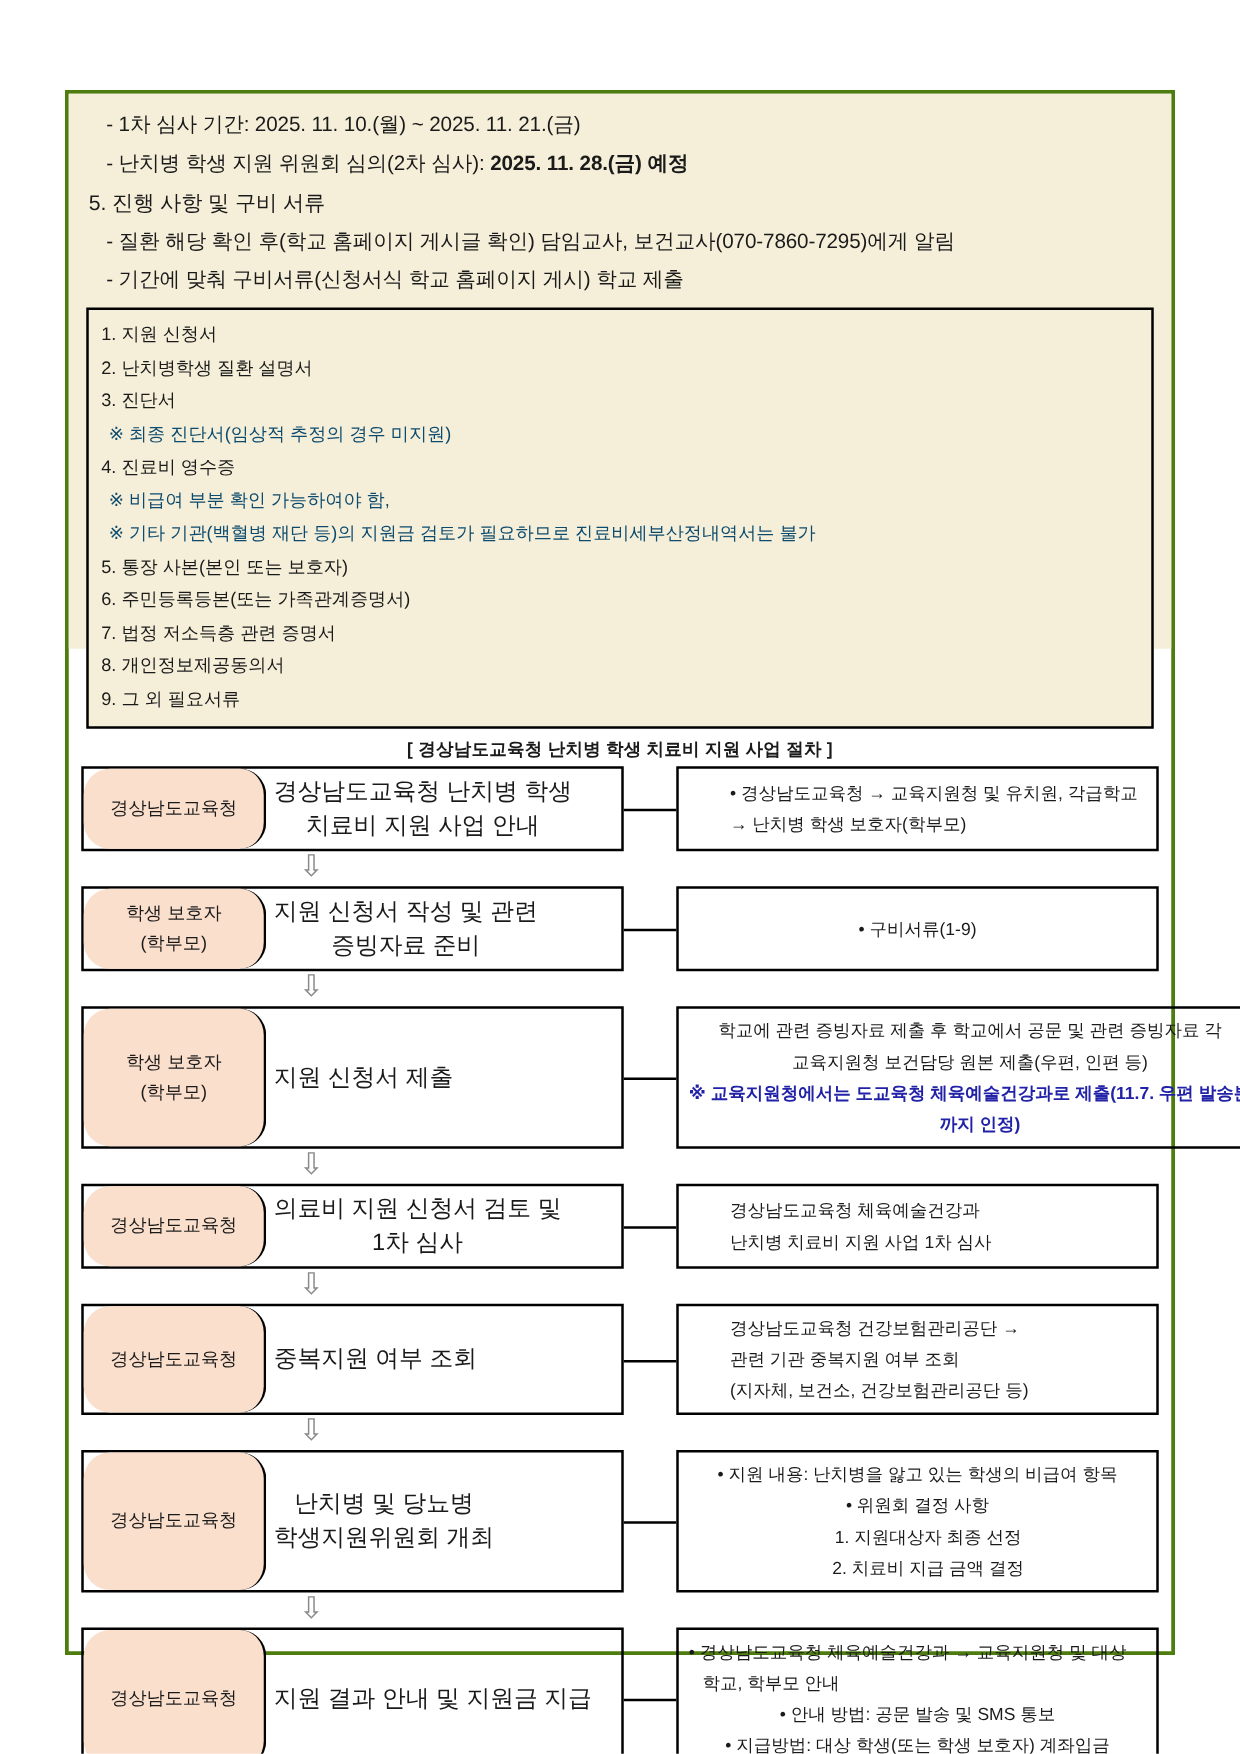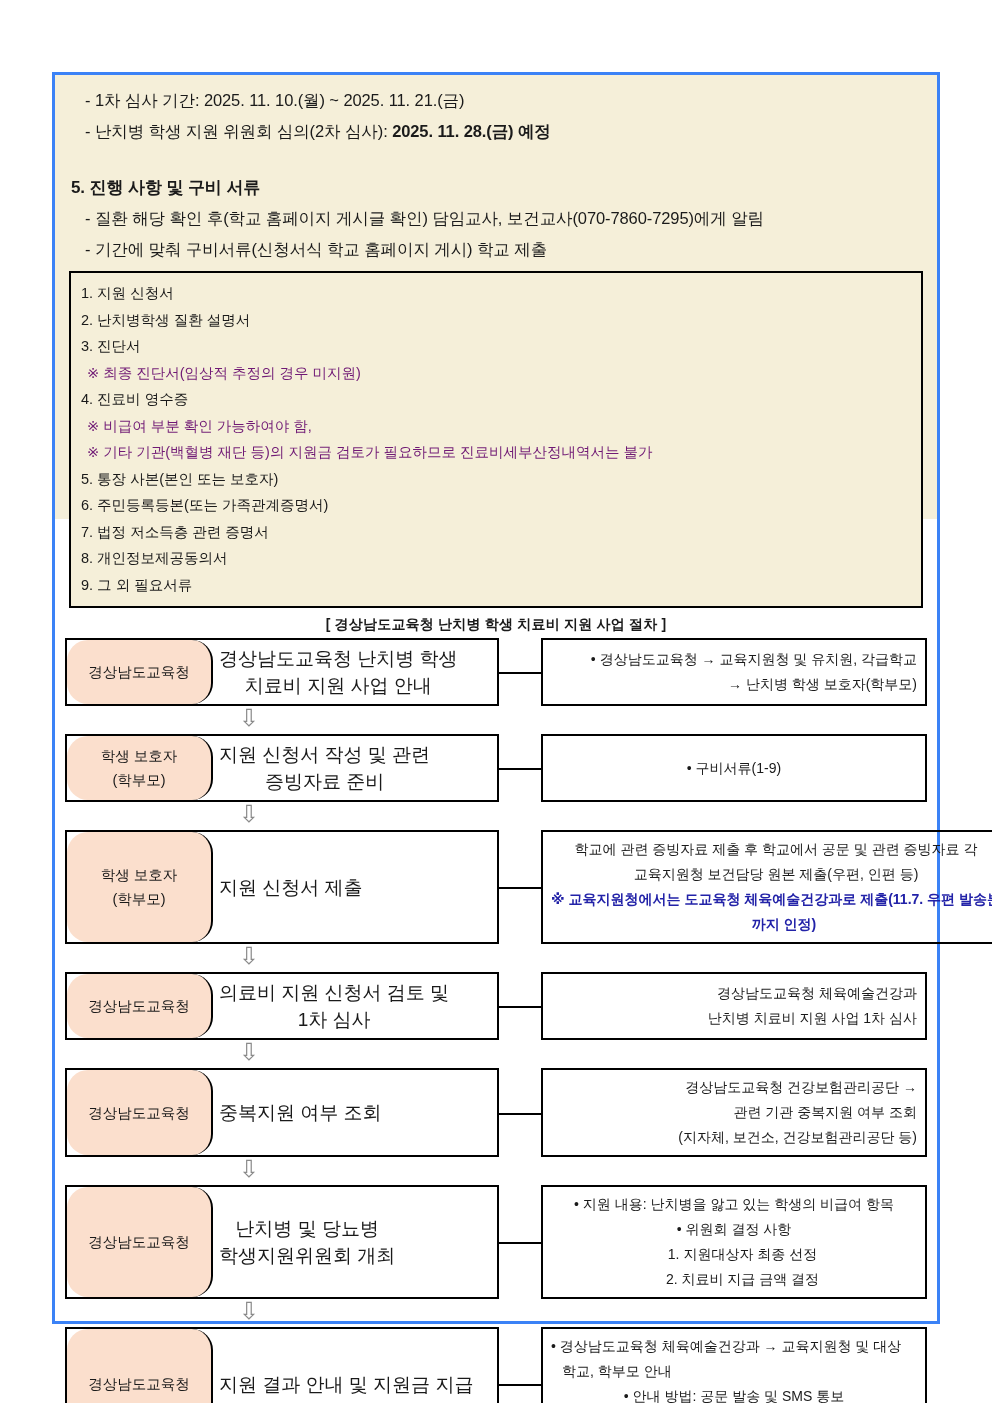--- a/index.html
+++ b/index.html
@@ -16,21 +16,21 @@
     overflow: hidden;
   }
 
   
   #page {
     position: absolute;
     left: 52px;
     top: 72px;
     width: 888px;
     height: 1252px;
-    border: 3px solid #3b82f6;
+    border: 3px solid #4d7c0f;
     box-sizing: border-box;
     background: #ffffff;
   }
 
   
   #cream {
     position: absolute;
     left: 0;
     top: 0;
     right: 0;
@@ -48,37 +48,37 @@
     position: relative;
     padding: 10px 14px 0 14px;
   }
   .line {
     font-size: 16.5px;
     line-height: 31px;
     white-space: nowrap;
     letter-spacing: -0.1px;
   }
   .line.dash { padding-left: 16px; }
-  .line.heading { font-weight: bold; font-size: 17px; padding-left: 2px; margin-top: 25px; }
+  .line.heading { font-weight: normal; font-size: 17px; padding-left: 2px; }
   .b { font-weight: bold; }
 
   
   .docbox {
     margin: 6px 14px 0 14px;
     border: 2.5px solid #000;
     background: #f5efd9;
     padding: 7px 10px 8px 10px;
     box-sizing: border-box;
   }
   .docline {
     font-size: 14.5px;
     line-height: 26.5px;
     white-space: nowrap;
   }
-  .docline.red { color: #701a75; padding-left: 6px; }
+  .docline.red { color: #0c4a6e; padding-left: 6px; }
 
   
   .flow-title {
     text-align: center;
     font-weight: bold;
     font-size: 14px;
     margin: 8px 0 4px 0;
     letter-spacing: 0.2px;
   }
   .flow {
@@ -140,21 +140,21 @@
     border: 2px solid #000;
     box-sizing: border-box;
     display: flex;
     flex-direction: column;
     justify-content: center;
     padding: 5px 8px;
     font-size: 14px;
     line-height: 25px;
     align-items: center;
   }
-  .fright.centered { text-align: center; align-items: flex-end; padding-left: 41px; }
+  .fright.centered { text-align: center; align-items: flex-start; padding-left: 41px; }
   .fright .dl { white-space: nowrap; }
   .fright .bullet { text-indent: -11px; padding-left: 11px; white-space: normal; }
   .fright .blue { color: #2222a8; font-weight: bold; }
   .fright .indent { padding-left: 16px; }
   .fright .num { padding-left: 17px; }
   .arrowgap {
     height: 28px;
     position: relative;
   }
   .arrowgap .darrow {

